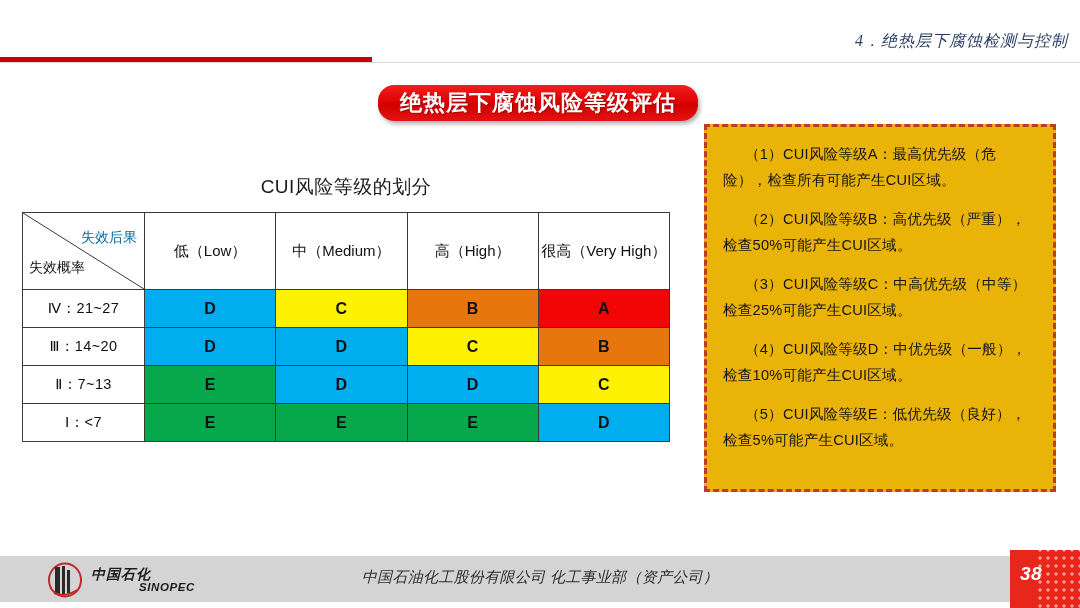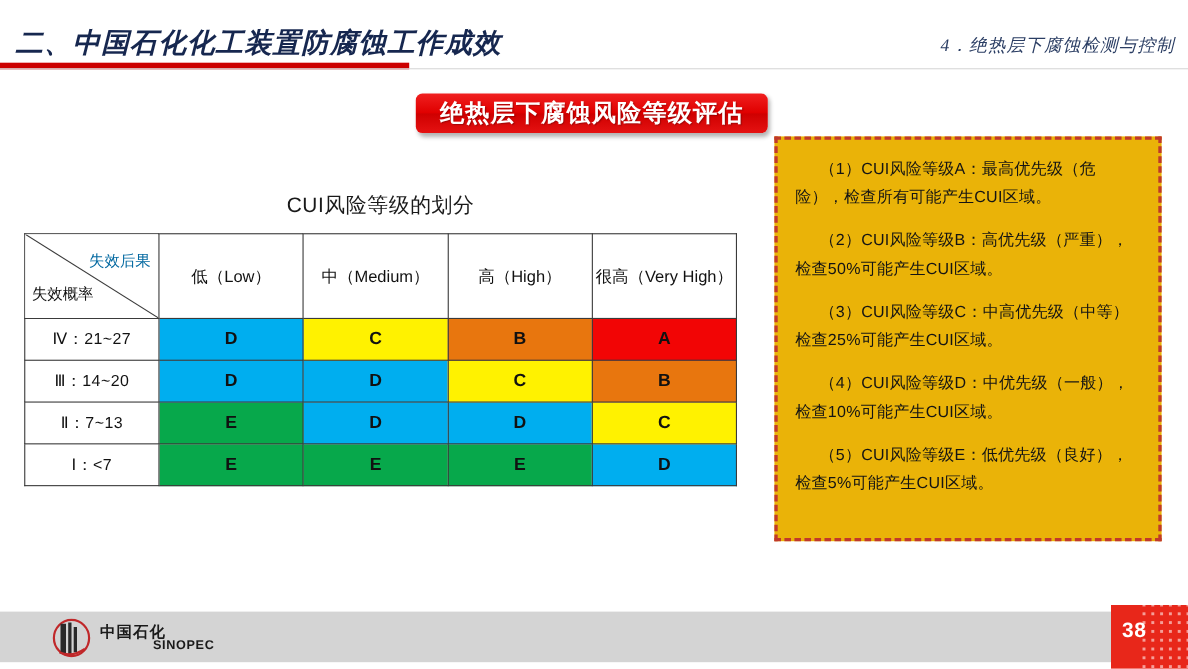--- a/index.html
+++ b/index.html
@@ -55,21 +55,21 @@
     width: 1080px; height: 1px;
     background: #d8d8d8;
   }
 
   
   #banner {
     position: absolute;
     left: 378px; top: 85px;
     width: 320px; height: 36px;
     background: linear-gradient(180deg,#f02020 0%,#e00000 48%,#cf0000 52%,#e51212 100%);
-    border-radius: 6px;
+    border-radius: 16px;
     box-shadow: 2px 3px 4px rgba(0,0,0,0.30);
     display: flex;
     align-items: center;
     justify-content: center;
   }
   #banner-text {
     color: #ffffff;
     font-size: 22px;
     font-weight: bold;
     letter-spacing: 1px;
@@ -175,21 +175,21 @@
     text-indent: 22px;
     margin-bottom: 13px;
     letter-spacing: 0.2px;
   }
   .note-item:last-child { margin-bottom: 0; }
 
   
   #footer {
     position: absolute;
     left: 0; bottom: 0;
-    width: 1080px; height: 58px;
+    width: 1080px; height: 58px; font-style: italic;
   }
   #footer-bar {
     position: absolute;
     left: 0; top: 6px;
     width: 1080px; height: 46px;
     background: #d4d4d4;
   }
   #footer-logo {
     position: absolute;
     left: 46px; top: 12px;
@@ -247,21 +247,20 @@
     font-size: 19px;
     font-weight: bold;
     color: #ffffff;
     letter-spacing: 0.5px;
   }
 </style>
 </head>
 <body>
 
 <div id="header">
-  <div id="header-title">二、中国石化化工装置防腐蚀工作成效</div>
   <div id="header-subtitle">4．绝热层下腐蚀检测与控制</div>
   <div id="header-rule"></div>
   <div id="header-rule-thin"></div>
 </div>
 
 <div id="banner">
   <span id="banner-text">绝热层下腐蚀风险等级评估</span>
 </div>
 
 <div id="table-title">CUI风险等级的划分</div>
@@ -332,17 +331,18 @@
         <path d="M16 4 L16 33 L19 33 L19 4 Z" fill="#2a2a2a"></path>
         <path d="M21 8 L21 31 L24 31 L24 8 Z" fill="#2a2a2a"></path>
         <path d="M8 31 Q19 36 31 28" fill="none" stroke="#c0282a" stroke-width="2"></path>
       </svg>
     </div>
     <div id="logo-text">
       <div id="logo-cn">中国石化</div>
       <div id="logo-en">SINOPEC</div>
     </div>
   </div>
+  <div id="footer-center">中国石油化工股份有限公司 化工事业部（资产公司）</div>
   <div id="page-badge">
     <div id="page-badge-dots"></div>
     <div id="page-number">38</div>
   </div>
 </div>
 
 </body></html>

